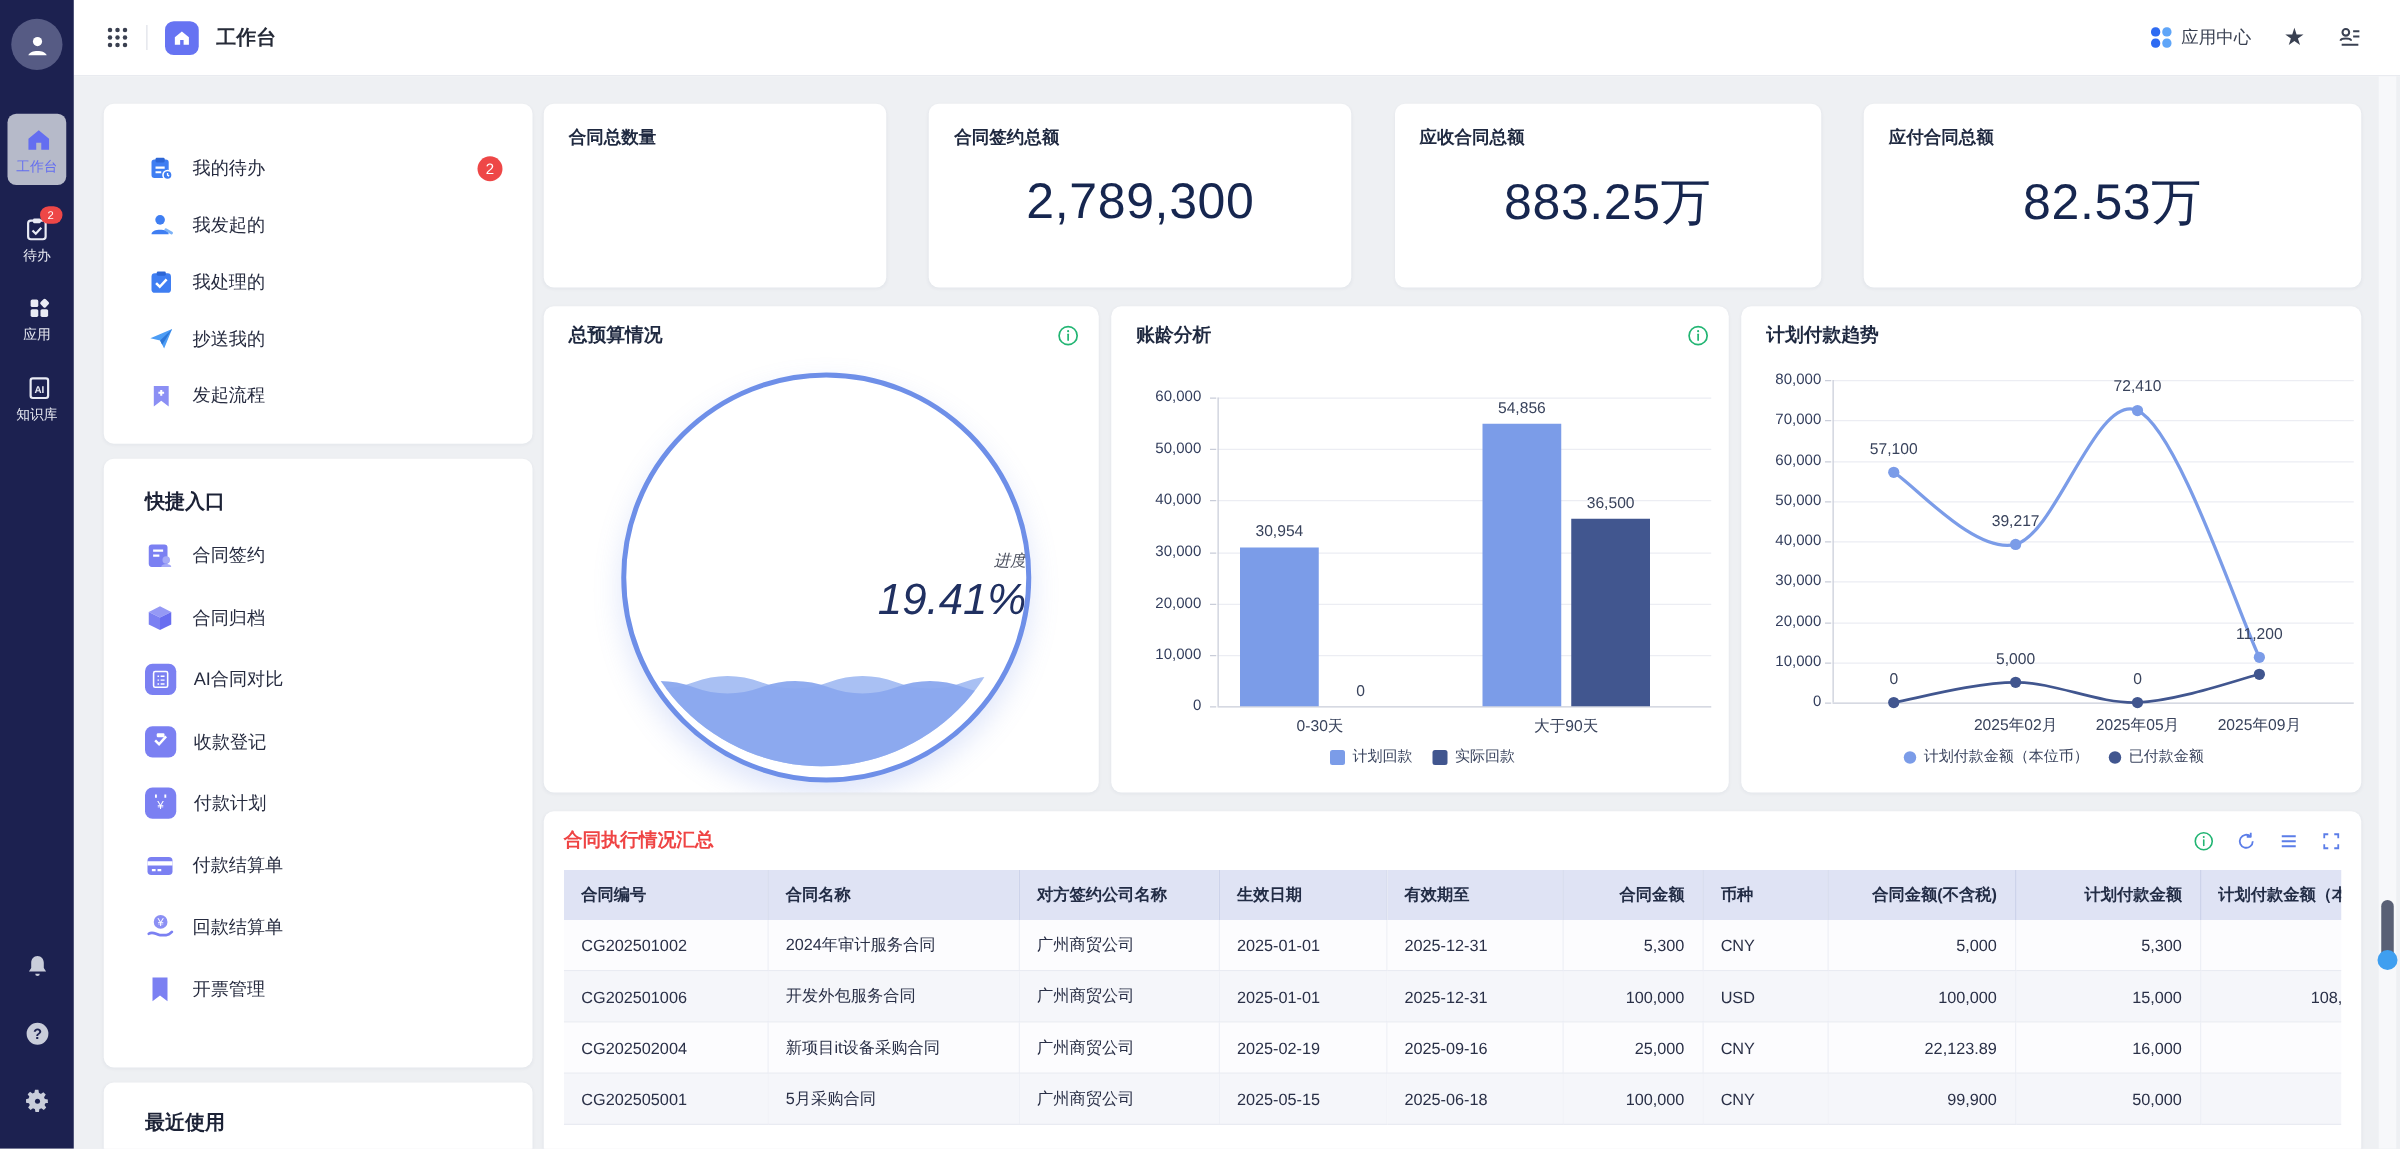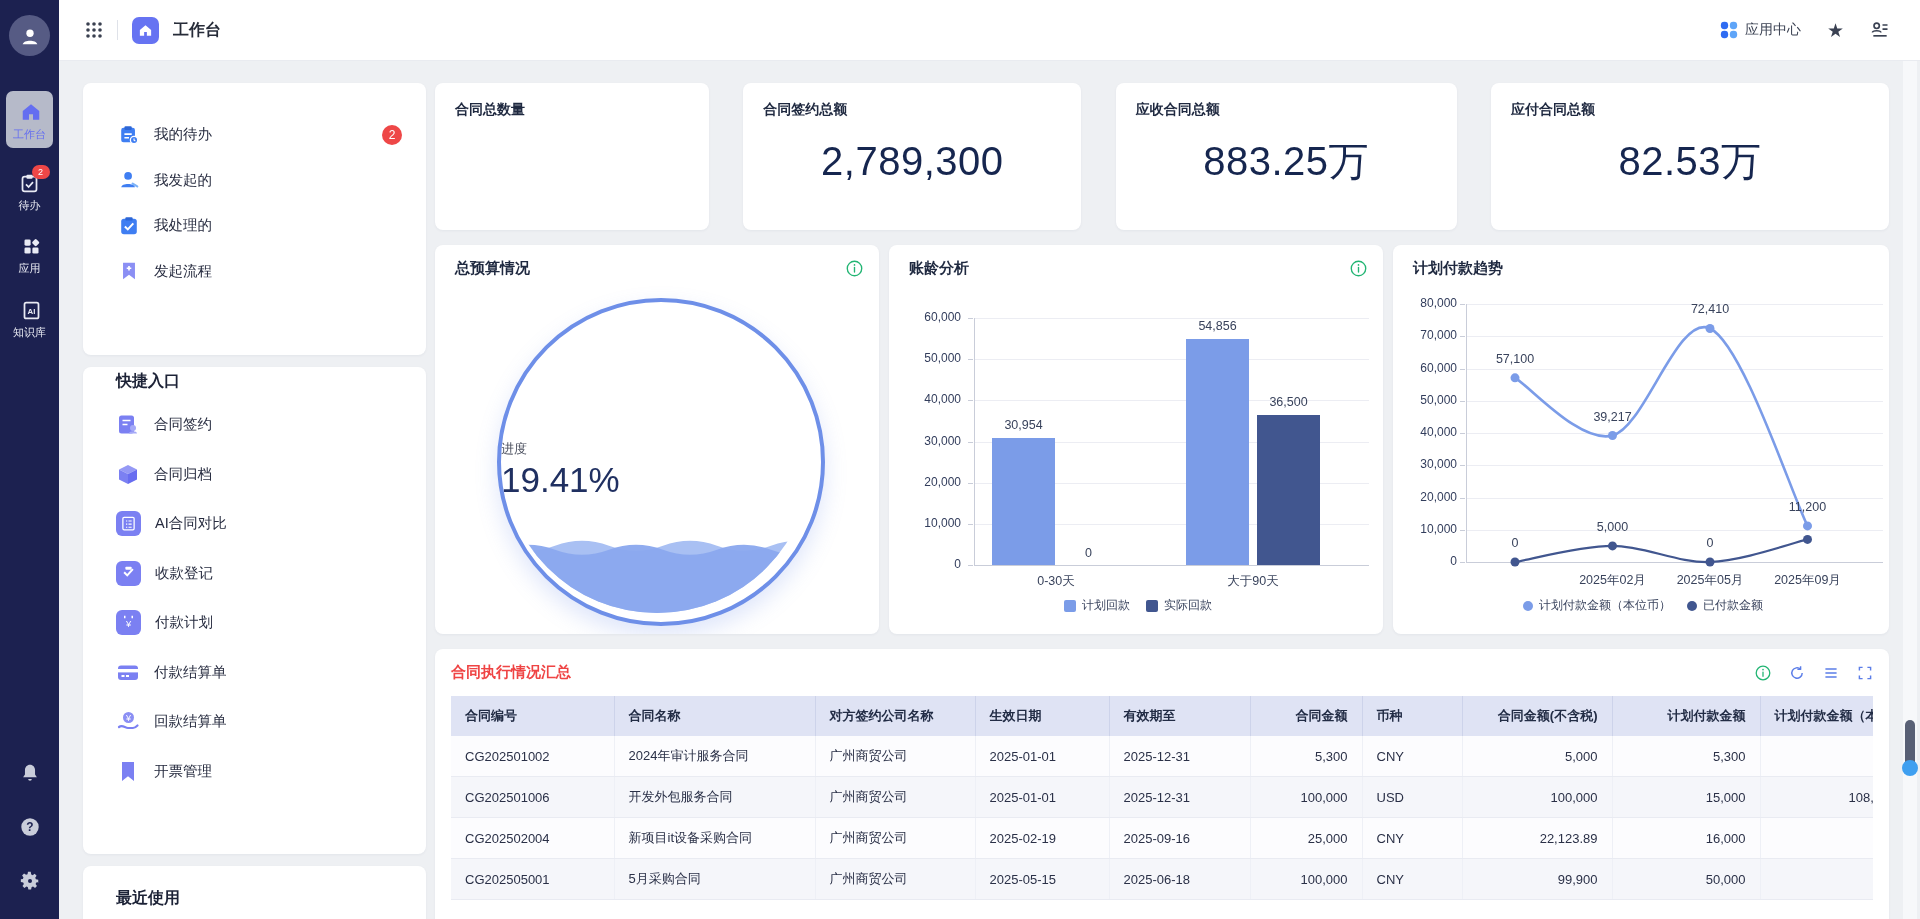--- a/index.html
+++ b/index.html
@@ -32,21 +32,21 @@
   .star-ico{font-size:19px;color:#3a4152;cursor:pointer;line-height:1;}
 
   
   .content{position:absolute;left:59px;top:60px;width:1861px;height:859px;}
   .card{background:#fff;border-radius:8px;box-shadow:0 1px 3px rgba(25,35,70,.05);position:absolute;box-sizing:border-box;}
   .sidecol{position:absolute;left:24px;top:23px;width:343px;height:836px;}
   .maincol{position:absolute;left:376px;top:23px;width:1454px;height:836px;}
 
   
   .todo-card{left:0;top:0;width:343px;height:272px;padding:29px 16px 0 33px;}
-  .quick-card{left:0;top:284px;width:343px;height:487px;padding:4px 16px 0 33px;}
+  .quick-card{left:0;top:284px;width:343px;height:487px;padding:24px 16px 0 33px;}
   .recent-card{left:0;top:783px;width:343px;height:140px;padding:22px 16px 0 33px;}
   .side-title{font-size:16px;font-weight:bold;color:#1c2236;}
   .side-item{height:45.5px;display:flex;align-items:center;gap:14px;cursor:pointer;position:relative;}
   .quick-card .side-item{height:49.5px;}
   .quick-list{margin-top:8px;}
   .side-item .slabel{font-size:14.5px;color:#262b3f;}
   .side-badge{position:absolute;right:8px;width:20px;height:20px;border-radius:50%;background:#ee4747;
     color:#fff;font-size:12px;line-height:20px;text-align:center;}
   .sicon{width:24px;height:24px;display:flex;align-items:center;justify-content:flex-end;}
   .qtile{width:25px;height:25px;border-radius:6px;background:#7b80f2;display:flex;align-items:center;justify-content:center;}
@@ -63,21 +63,21 @@
   .charts-row{position:absolute;left:0;top:162px;width:1454px;height:389px;}
   .chart-card{overflow:hidden;}
   #gauge-card{left:0;top:0;width:444px;height:389px;}
   #bar-card{left:454px;top:0;width:494px;height:389px;}
   #line-card{left:958px;top:0;width:496px;height:389px;}
   .chart-title{position:absolute;left:20px;top:14px;font-size:15px;font-weight:bold;color:#1f2940;}
   .info-ico{position:absolute;right:16px;top:15px;cursor:pointer;}
 
   .gauge-circle{position:absolute;left:62px;top:53px;width:320px;height:320px;border-radius:50%;
     border:4px solid #6e8fe8;background:#fff;box-shadow:0 10px 22px rgba(110,140,230,.22);overflow:hidden;}
-  .gauge-text{position:absolute;left:0;top:138px;width:100%;text-align:left;z-index:3;}
+  .gauge-text{position:absolute;left:0;top:138px;width:100%;text-align:right;z-index:3;font-style:italic;}
   .gauge-label{font-size:13px;color:#4a4f5e;}
   .gauge-value{font-size:35px;color:#203061;font-weight:500;margin-top:2px;}
   .gauge-circle svg{position:absolute;left:0;top:0;}
 
   .ylab{position:absolute;font-size:12px;color:#323d5c;text-align:right;width:60px;}
   .hgrid{position:absolute;height:1px;background:#ecedf3;}
   .yaxis{position:absolute;width:1px;background:#c9cdd9;}
   .xaxis{position:absolute;height:1px;background:#c9cdd9;}
   .vtick{position:absolute;width:5px;height:1px;background:#c9cdd9;}
   .bar{position:absolute;}
@@ -262,20 +262,29 @@
         </div>
         <div class="side-item">
           <span class="sicon">
             <svg width="22" height="22" viewBox="0 0 24 24">
                 <rect x="3.5" y="4" width="17" height="17" rx="3" fill="#3f7ef2"></rect>
                 <rect x="8" y="2.5" width="8" height="3.5" rx="1.2" fill="#2d66d6"></rect>
                 <path d="M7.5 12.5 l3.2 3.2 l6-6.5" stroke="#fff" stroke-width="2.2" fill="none"></path>
               </svg>
           </span>
           <span class="slabel">我处理的</span>
+        </div>
+        <div class="side-item">
+          <span class="sicon">
+            <svg width="22" height="22" viewBox="0 0 24 24">
+                <path d="M2.5 11.5 L21.5 3.5 L14.5 20.5 L11 13.5 Z" fill="#4d9df5"></path>
+                <path d="M11 13.5 L21.5 3.5 L12.8 17.2 Z" fill="#2d77d8"></path>
+              </svg>
+          </span>
+          <span class="slabel">抄送我的</span>
         </div>
         <div class="side-item">
           <span class="sicon">
             <svg width="22" height="22" viewBox="0 0 24 24">
                 <path d="M5.5 3 H18.5 V21 L12 16 L5.5 21 Z" fill="#8b8ff4"></path>
                 <path d="M12 6.5 v5 M9.5 9 h5" stroke="#fff" stroke-width="1.8"></path>
               </svg>
           </span>
           <span class="slabel">发起流程</span>
         </div>

